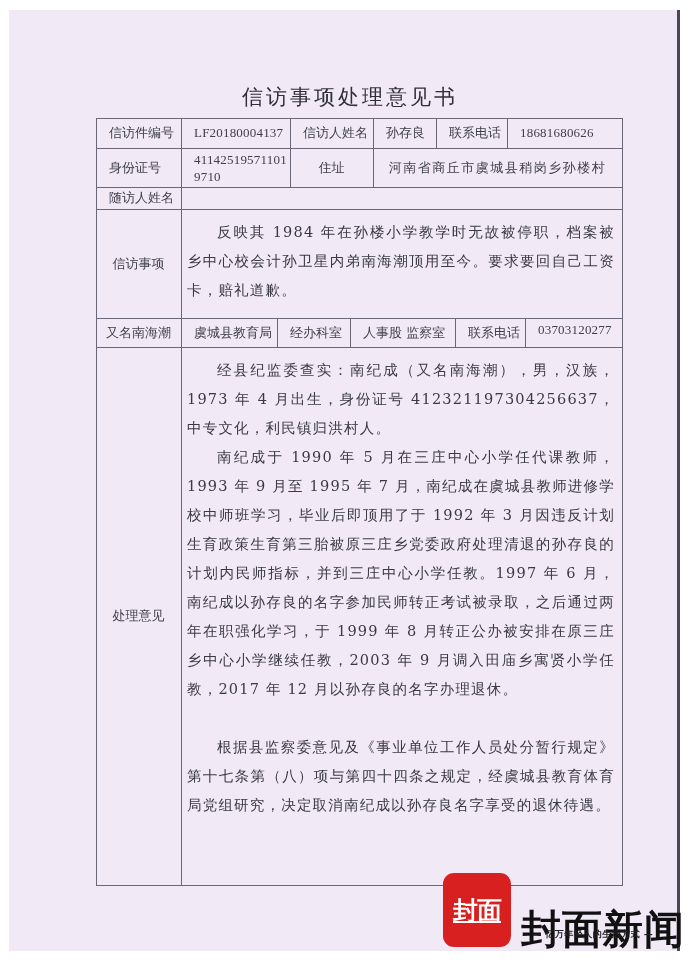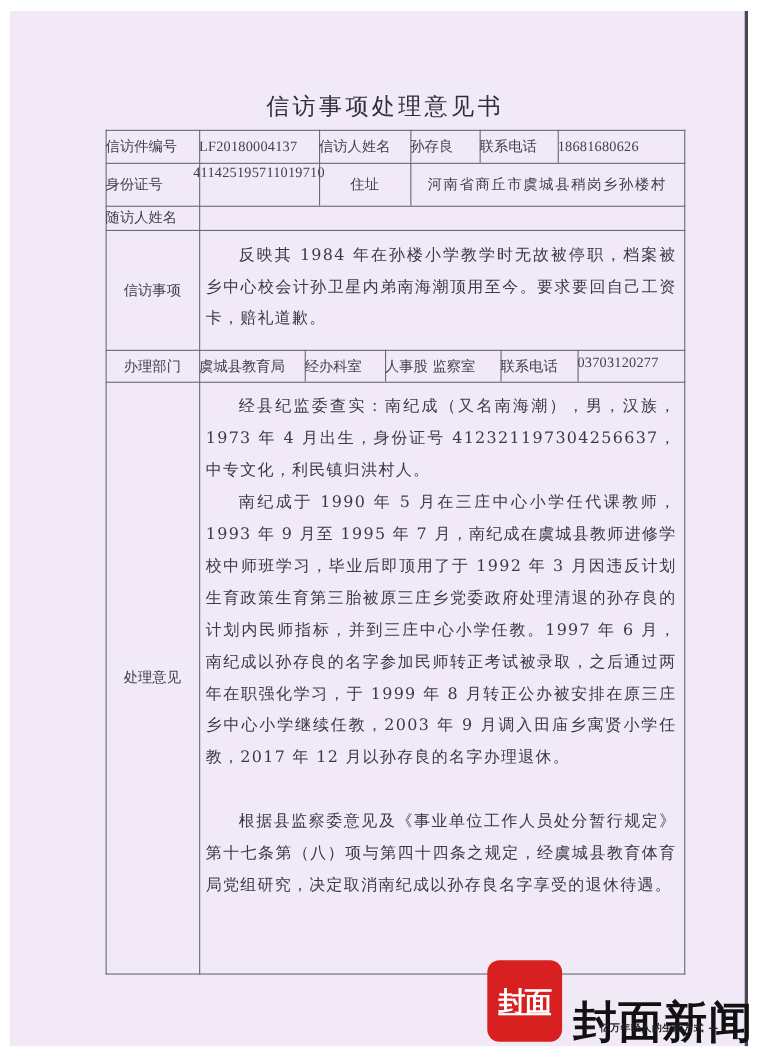--- a/index.html
+++ b/index.html
@@ -21,21 +21,21 @@
     position: absolute; left: 0; top: 83px; width: 700px; text-align: center;
     font-size: 21px; letter-spacing: 3px; color: #2f2e3a;
     font-family: "DejaVu Serif", serif;
   }
   .grid { position: absolute; left: 0; top: 0; }
   .line { position: absolute; background: #6a6878; }
   .h { height: 1px; }
   .v { width: 1px; }
   .cell {
     position: absolute; display: flex; align-items: center;
-    font-size: 13px; color: #3f3e4c; box-sizing: border-box; padding-left: 0;
+    font-size: 13px; color: #3f3e4c; box-sizing: border-box; padding-left: 13px;
     white-space: nowrap;
   }
   .cell.center { justify-content: center; padding-left: 0; }
   .mono { font-family: "Liberation Serif", serif; font-size: 13px; letter-spacing: 0.2px; }
   .para {
     position: absolute; font-size: 14.5px; line-height: 29px; color: #3a3946;
     letter-spacing: 1.2px; text-align: justify; white-space: normal;
   }
   .logo {
     position: absolute; left: 443px; top: 873px; width: 68px; height: 74px;
@@ -90,34 +90,34 @@
 </div>
 
 <div class="cell" style="left:96px;top:118px;width:85px;height:30px">信访件编号</div>
 <div class="cell mono" style="left:181px;top:118px;width:109px;height:30px">LF20180004137</div>
 <div class="cell" style="left:290px;top:118px;width:83px;height:30px">信访人姓名</div>
 <div class="cell" style="left:373px;top:118px;width:63px;height:30px">孙存良</div>
 <div class="cell" style="left:436px;top:118px;width:71px;height:30px">联系电话</div>
 <div class="cell mono" style="left:507px;top:118px;width:115px;height:30px">18681680626</div>
 
 <div class="cell" style="left:96px;top:148px;width:85px;height:39px">身份证号</div>
-<div class="cell mono" style="left:181px;top:148px;width:109px;height:39px;flex-direction:row;align-items:flex-start;justify-content:center;line-height:17px">
+<div class="cell mono" style="left:181px;top:148px;width:109px;height:39px;flex-direction:column;align-items:flex-start;justify-content:center;line-height:17px">
   <span>41142519571101</span>
   <span>9710</span>
 </div>
 <div class="cell center" style="left:290px;top:148px;width:83px;height:39px">住址</div>
 <div class="cell center" style="left:373px;top:148px;width:249px;height:39px;letter-spacing:1.5px">河南省商丘市虞城县稍岗乡孙楼村</div>
 
 <div class="cell" style="left:96px;top:187px;width:85px;height:22px">随访人姓名</div>
 <div class="cell" style="left:181px;top:187px;width:441px;height:22px"></div>
 
 <div class="cell center" style="left:96px;top:209px;width:85px;height:109px">信访事项</div>
 <div class="para" style="left:187px;top:218px;width:428px;text-indent:30px">反映其 1984 年在孙楼小学教学时无故被停职，档案被乡中心校会计孙卫星内弟南海潮顶用至今。要求要回自己工资卡，赔礼道歉。</div>
 
-<div class="cell center" style="left:96px;top:318px;width:85px;height:29px">办理部门</div>
+<div class="cell center" style="left:96px;top:318px;width:85px;height:29px">又名南海潮</div>
 <div class="cell" style="left:181px;top:318px;width:96px;height:29px">虞城县教育局</div>
 <div class="cell" style="left:277px;top:318px;width:73px;height:29px">经办科室</div>
 <div class="cell" style="left:350px;top:318px;width:105px;height:29px">人事股 监察室</div>
 <div class="cell" style="left:455px;top:318px;width:70px;height:29px">联系电话</div>
 <div class="cell mono" style="left:525px;top:315px;width:97px;height:29px">03703120277</div>
 
 <div class="cell center" style="left:96px;top:347px;width:85px;height:538px">处理意见</div>
 <div class="para" style="left:187px;top:356px;width:428px;text-indent:30px">经县纪监委查实：南纪成（又名南海潮），男，汉族，1973 年 4 月出生，身份证号 412321197304256637，中专文化，利民镇归洪村人。</div>
 <div class="para" style="left:187px;top:443px;width:428px;text-indent:30px">南纪成于 1990 年 5 月在三庄中心小学任代课教师，1993 年 9 月至 1995 年 7 月，南纪成在虞城县教师进修学校中师班学习，毕业后即顶用了于 1992 年 3 月因违反计划生育政策生育第三胎被原三庄乡党委政府处理清退的孙存良的计划内民师指标，并到三庄中心小学任教。1997 年 6 月，南纪成以孙存良的名字参加民师转正考试被录取，之后通过两年在职强化学习，于 1999 年 8 月转正公办被安排在原三庄乡中心小学继续任教，2003 年 9 月调入田庙乡寓贤小学任教，2017 年 12 月以孙存良的名字办理退休。</div>
 <div class="para" style="left:187px;top:733px;width:428px;text-indent:30px">根据县监察委意见及《事业单位工作人员处分暂行规定》第十七条第（八）项与第四十四条之规定，经虞城县教育体育局党组研究，决定取消南纪成以孙存良名字享受的退休待遇。</div>

